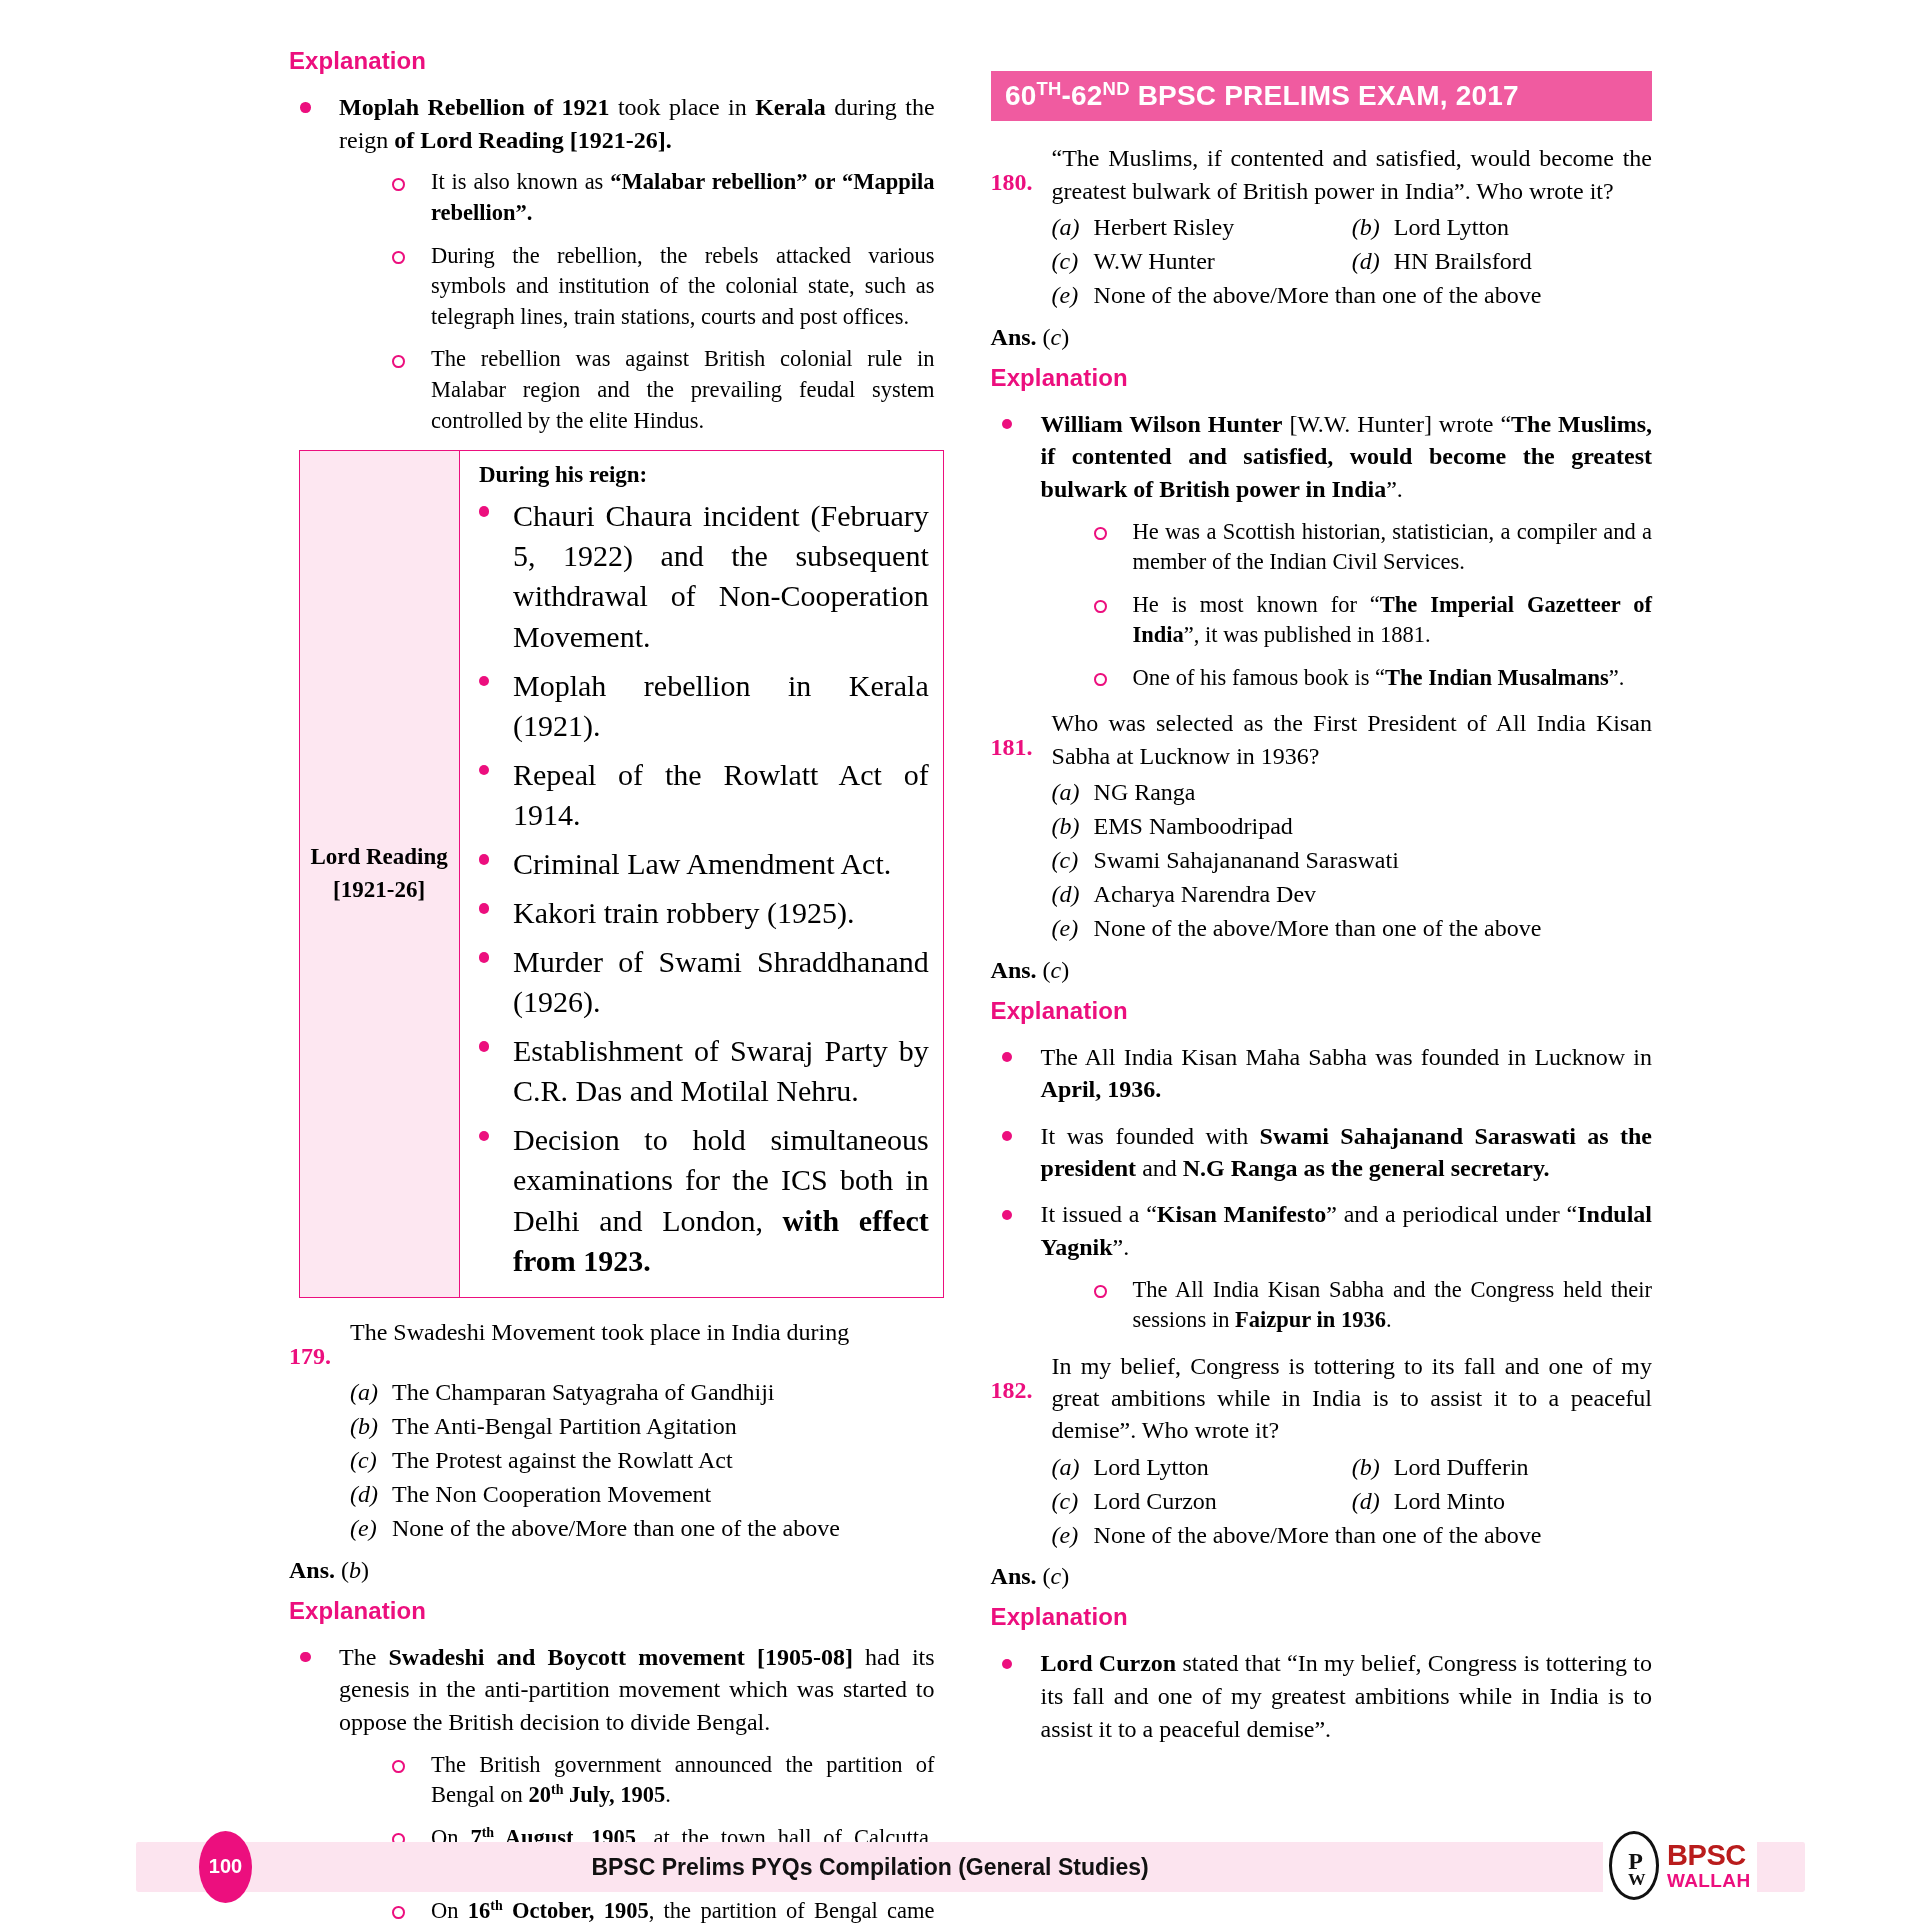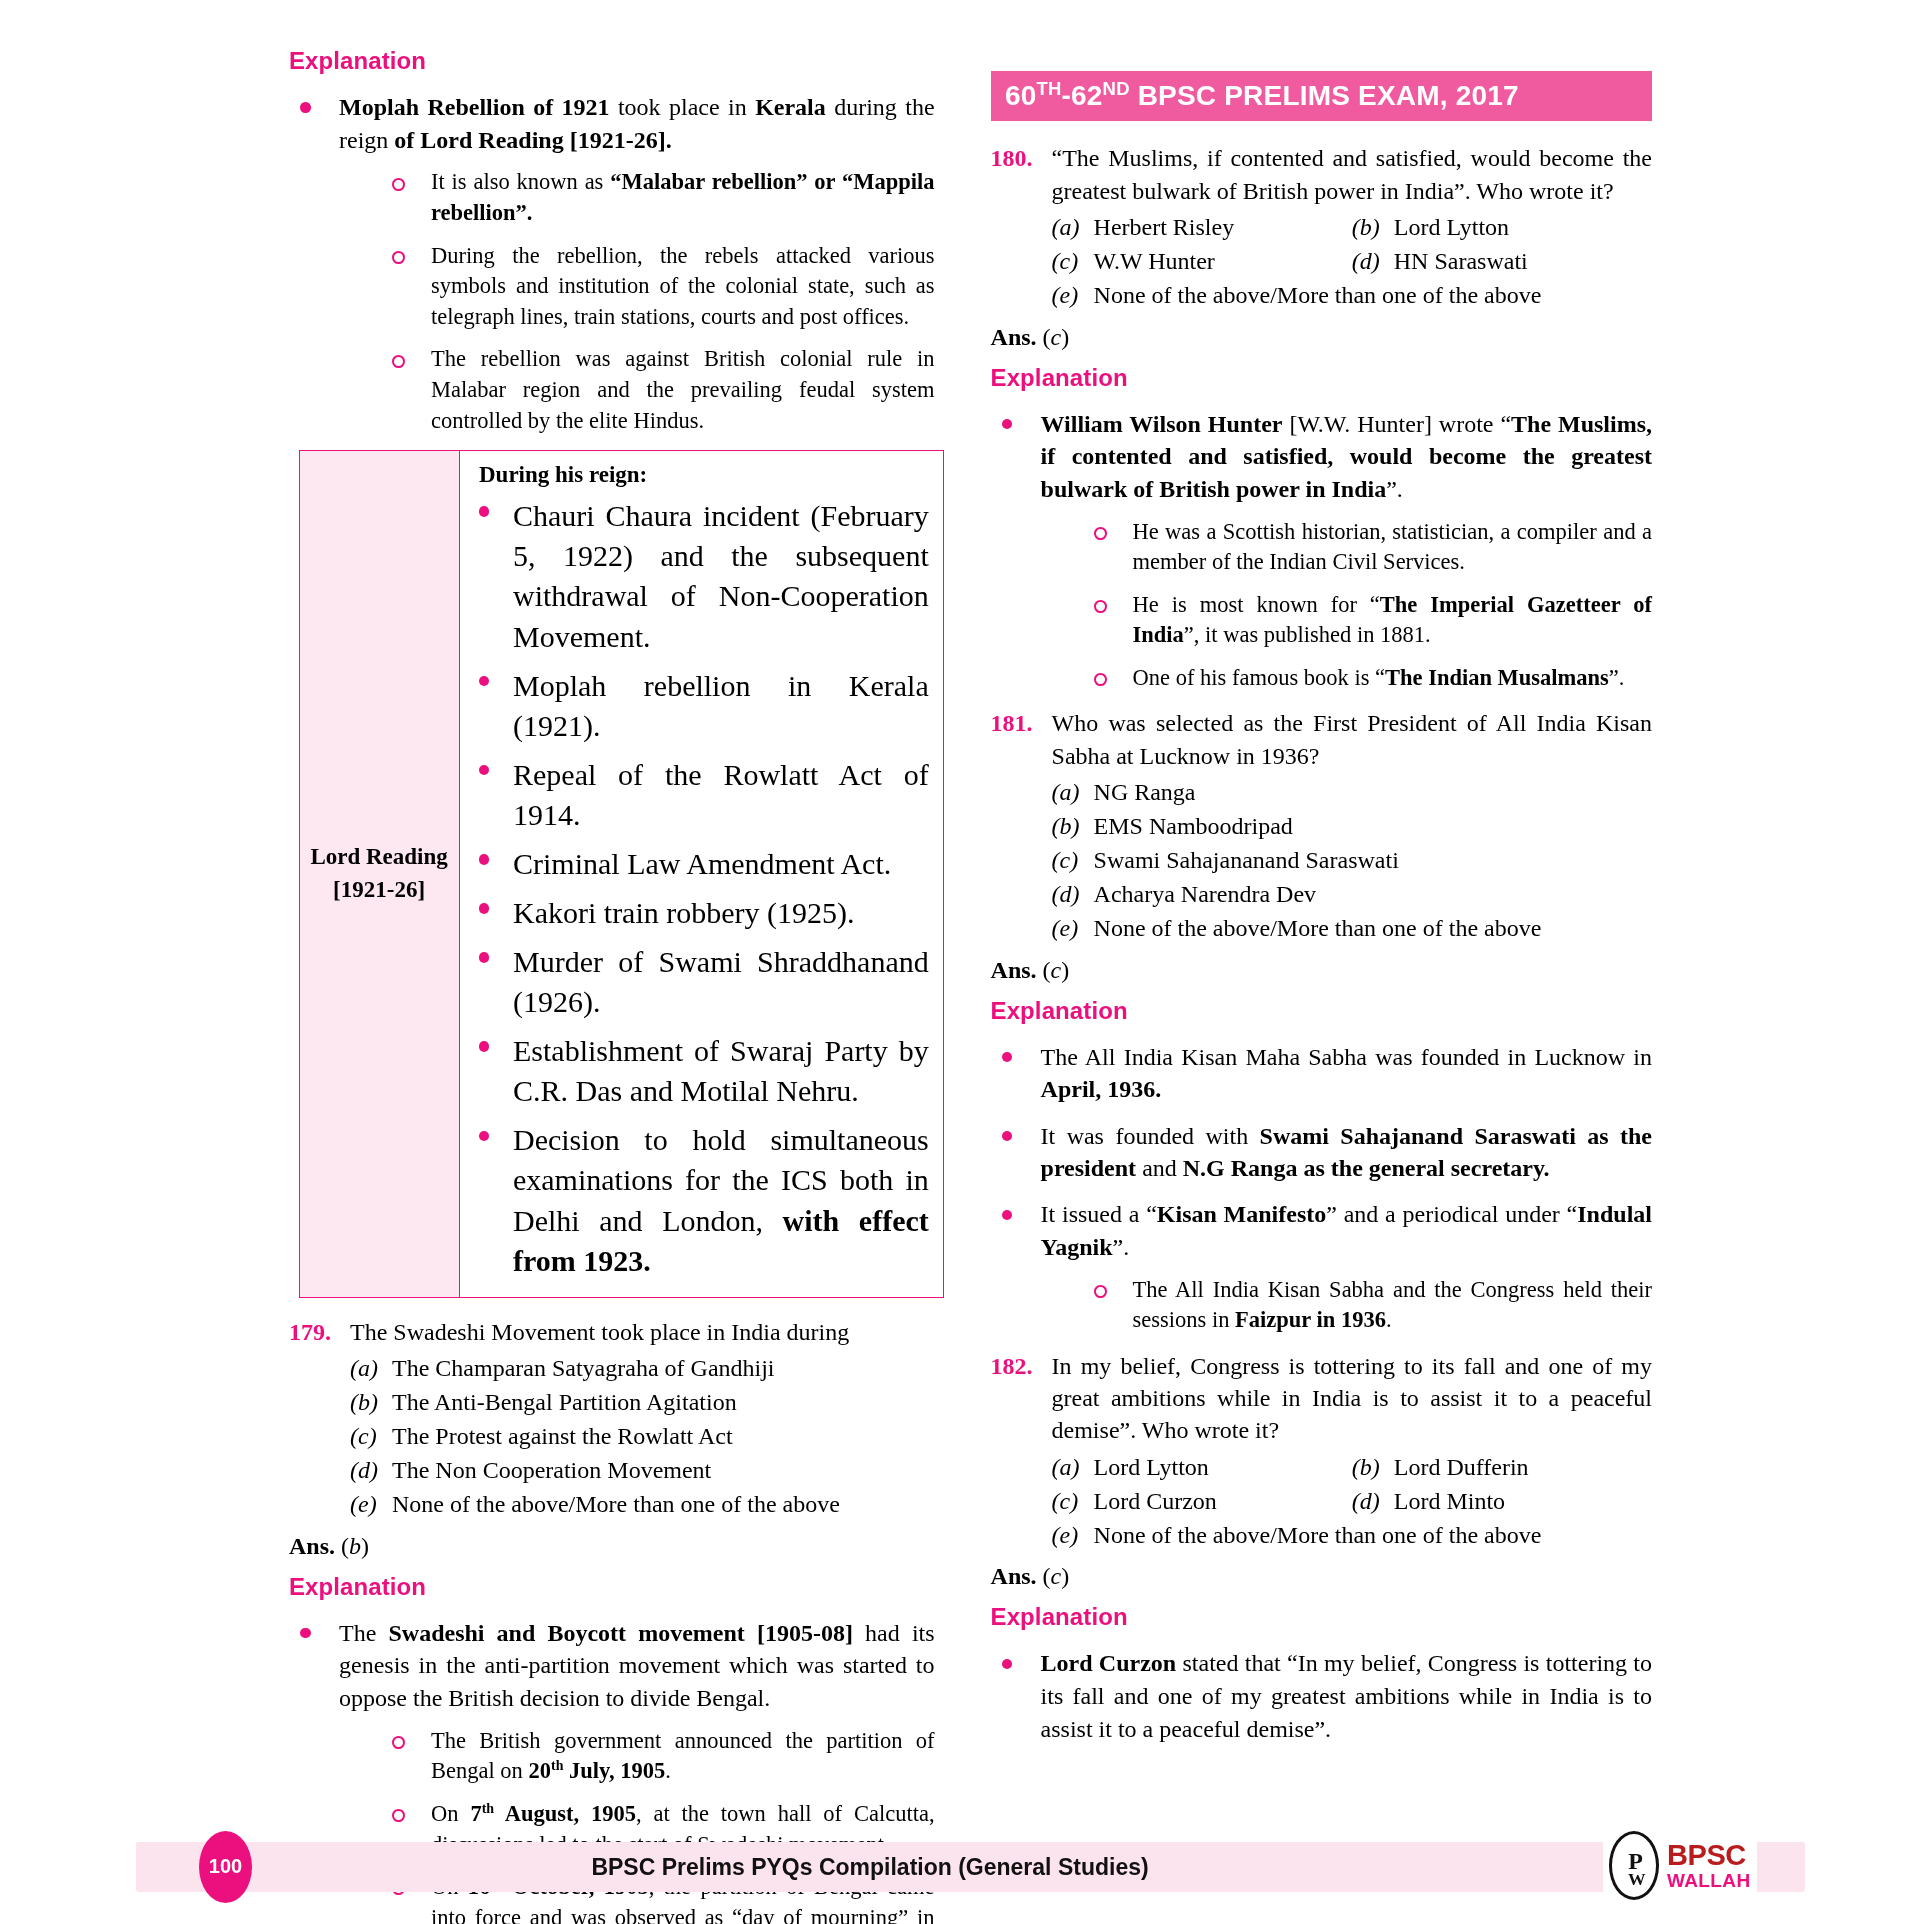--- a/index.html
+++ b/index.html
@@ -135,20 +135,21 @@
     margin-bottom: 3.2px;
   }
   .q-num {
     color: #EC0F7E;
     font-weight: bold;
     font-size: 24px;
     min-width: 61px;
     flex: 0 0 61px;
     line-height: 1.35;
     font-family: "Liberation Serif", serif;
+    margin-top: 24px;
   }
   .q-text {
     font-size: 24px;
     line-height: 1.35;
     text-align: justify;
     flex: 1;
   }
   .opts { margin: 3.2px 0 0 61px; }
   .opt-row { display: flex; }
   .opt {
@@ -392,21 +393,21 @@
             <span class="val">Lord Lytton</span>
           </div>
         </div>
         <div class="opt-row">
           <div class="opt opt-half">
             <span class="lab">(<i>c</i>)</span>
             <span class="val">W.W Hunter</span>
           </div>
           <div class="opt opt-half">
             <span class="lab">(<i>d</i>)</span>
-            <span class="val">HN Saraswati</span>
+            <span class="val">HN Brailsford</span>
           </div>
         </div>
         <div class="opt-row">
           <div class="opt opt-wide">
             <span class="lab">(<i>e</i>)</span>
             <span class="val">None of the above/More than one of the above</span>
           </div>
         </div>
       </div>
       <div class="ans">

